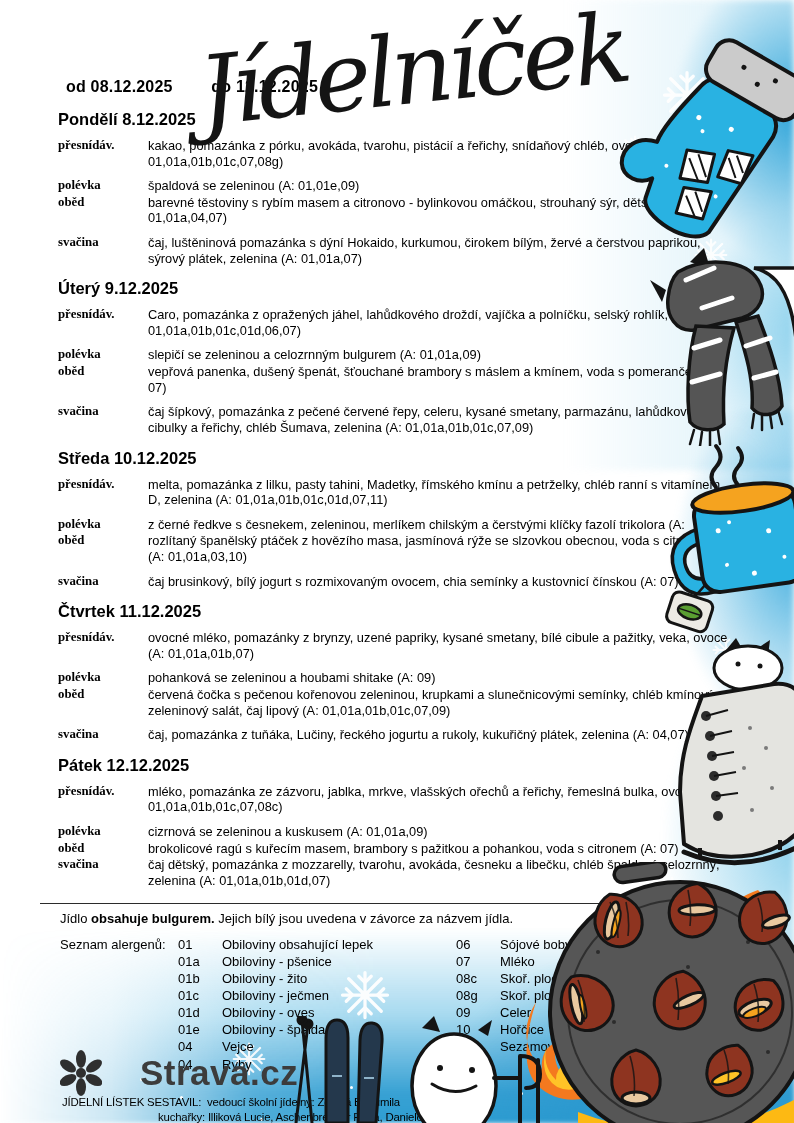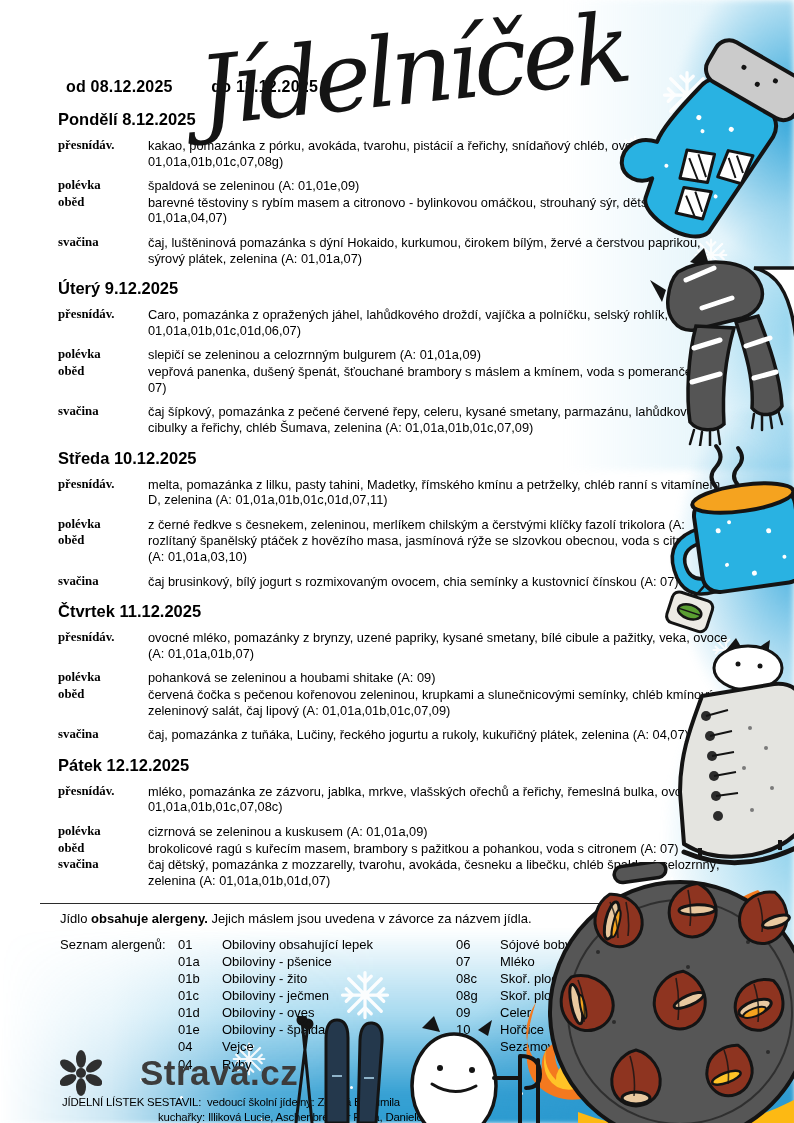--- a/index.html
+++ b/index.html
@@ -248,21 +248,21 @@
         </div>
       <div class="meal-row">
           <span class="lbl">svačina</span>
           <span class="txt">čaj dětský, pomazánka z mozzarelly, tvarohu, avokáda, česneku a libečku, chléb špaldový celozrnný, zelenina  (A: 01,01a,01b,01d,07)</span>
         </div>
     </div>
 
     <hr class="divider">
 
     <div class="allergy-note">
-      <span>Jídlo </span><b>obsahuje alergeny.</b><span>  Jejich máslem jsou uvedena v závorce za názvem jídla.</span>
+      <span>Jídlo </span><b>obsahuje bulgurem.</b><span>  Jejich bílý jsou uvedena v závorce za názvem jídla.</span>
     </div>
 
     <div class="allergen-table">
       <div class="al-label">Seznam alergenů:</div>
       <div class="al-col left">
         <div class="al-row">
             <span class="al-code">01</span>
             <span>Obiloviny obsahující lepek</span>
           </div>
         <div class="al-row">

